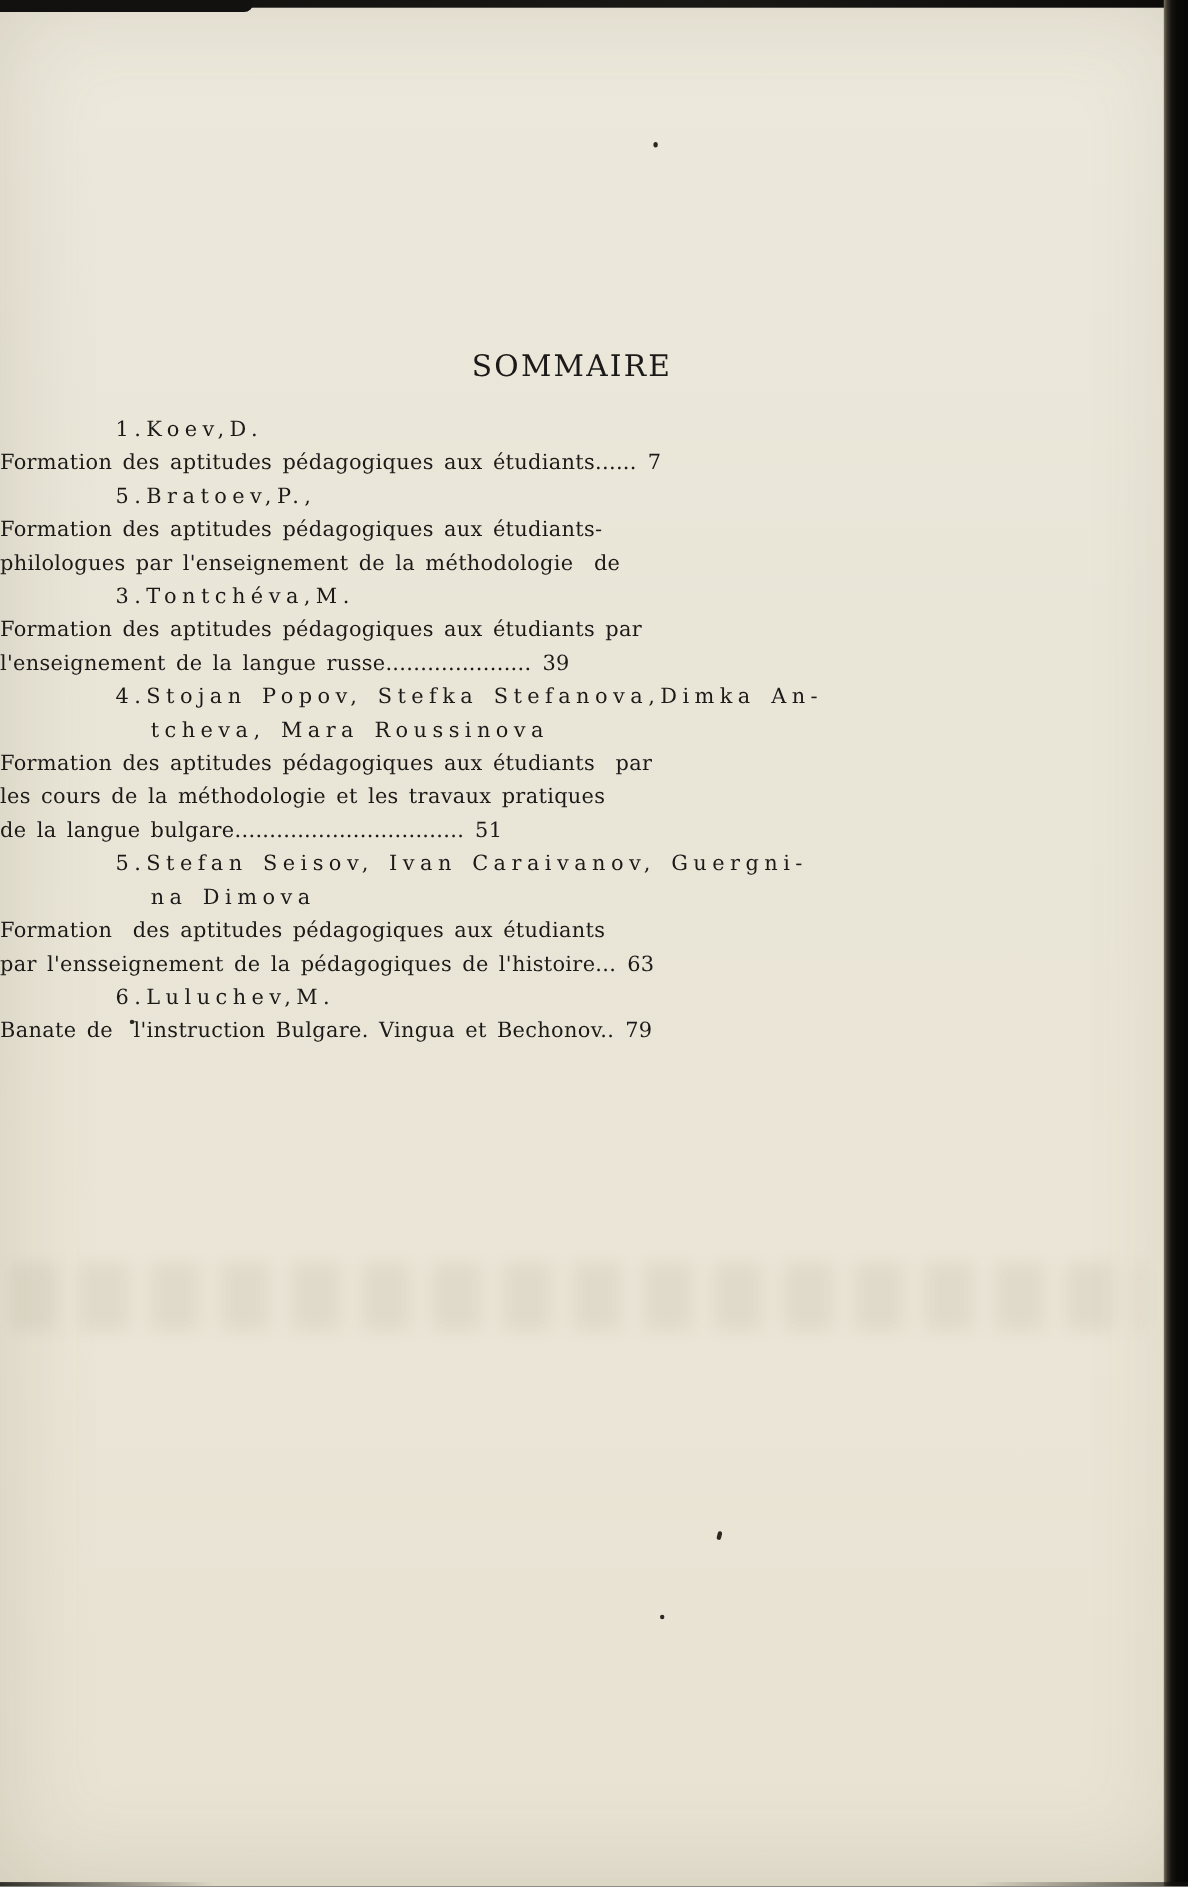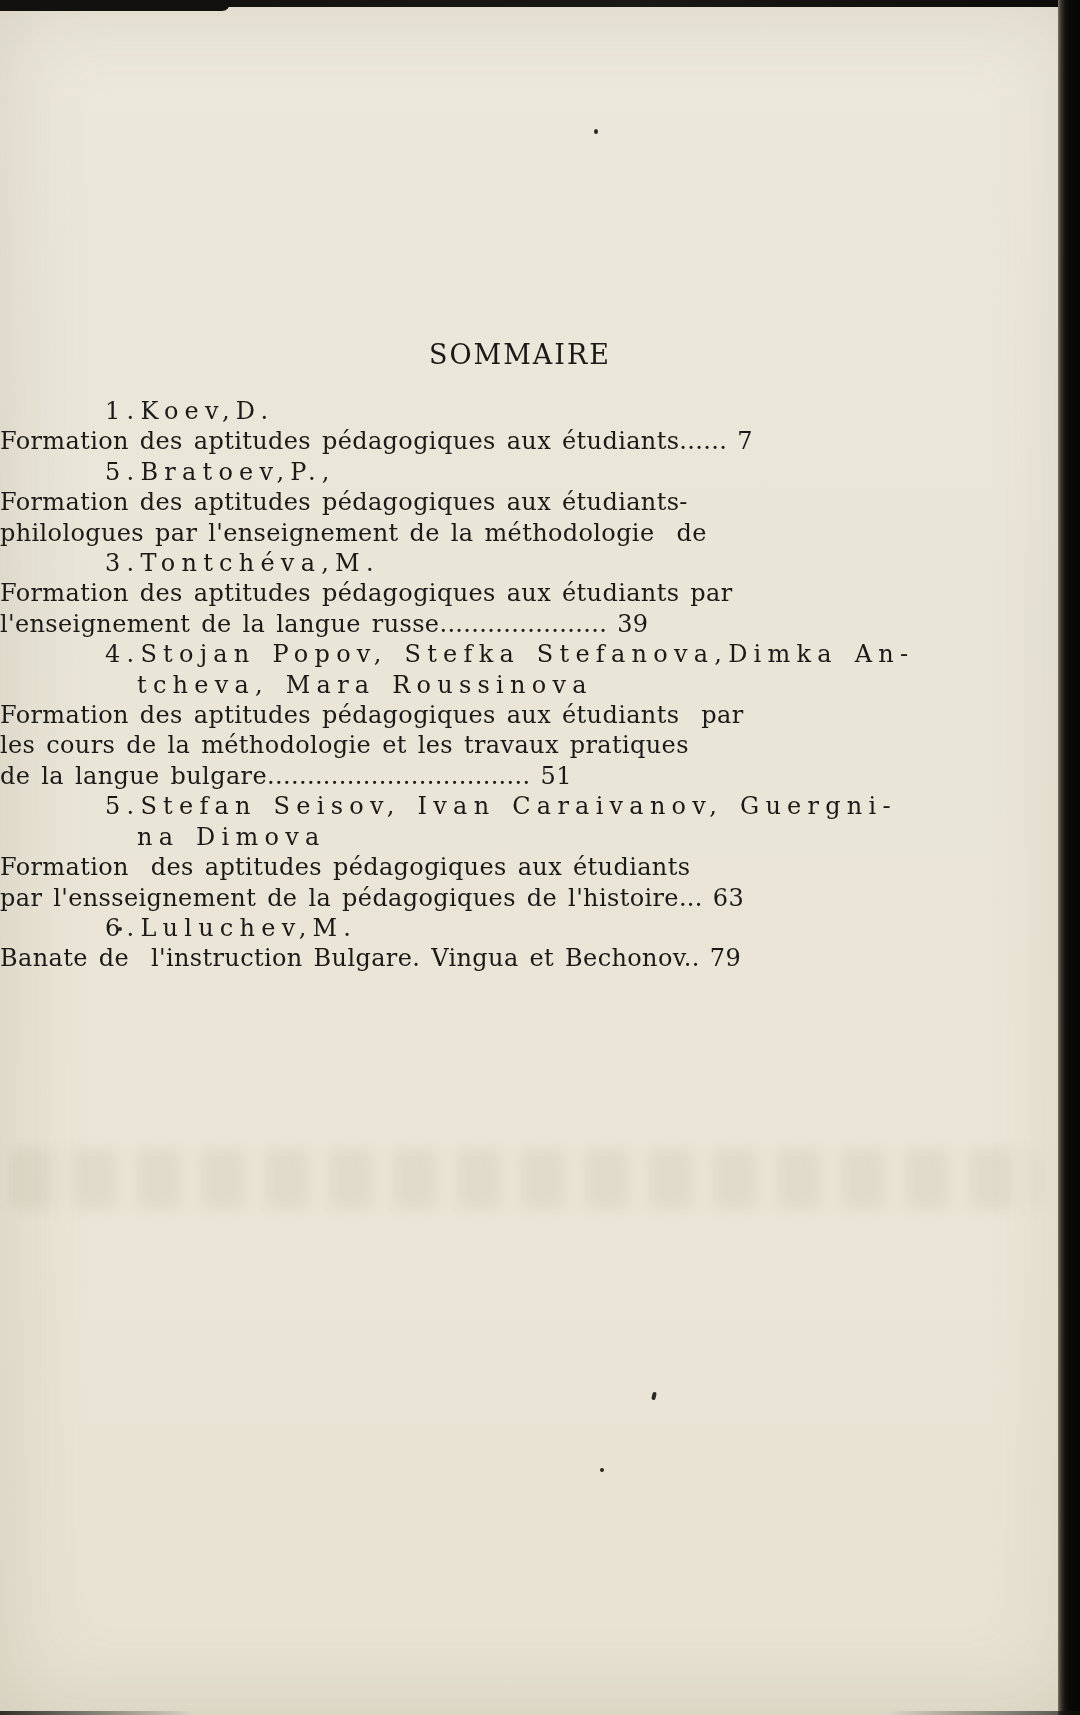--- a/index.html
+++ b/index.html
@@ -57,24 +57,23 @@
     top: 318px;
     left: 0;
     right: 40px;
   }
   .title {
     text-align: center;
     font-size: 27px;
     letter-spacing: 2px;
     margin-bottom: 26px;
     font-weight: 500;
-    margin-top: 21px;
   }
   .line {
-    font-size: 24px;
+    font-size: 19px;
     line-height: 30.4px;
     letter-spacing: 0.015em;
     word-spacing: 3px;
   }
   .line .leader { white-space: pre-wrap; }
   .heading {
     margin-left: 105px;
     letter-spacing: 0.26em;
     white-space: nowrap;
   }

